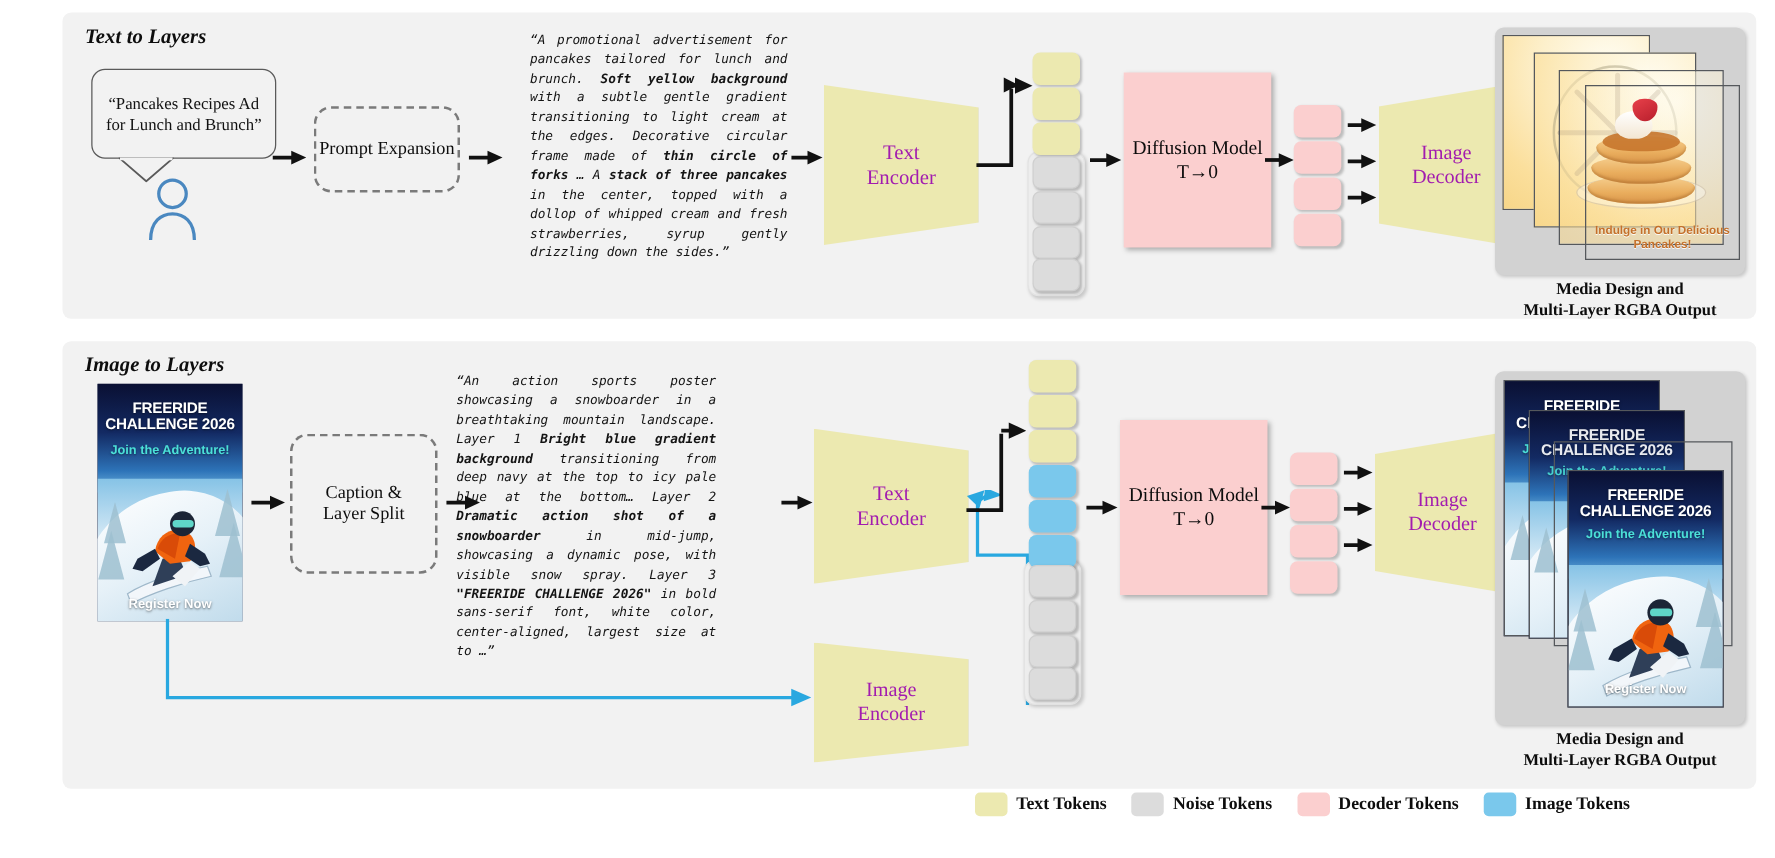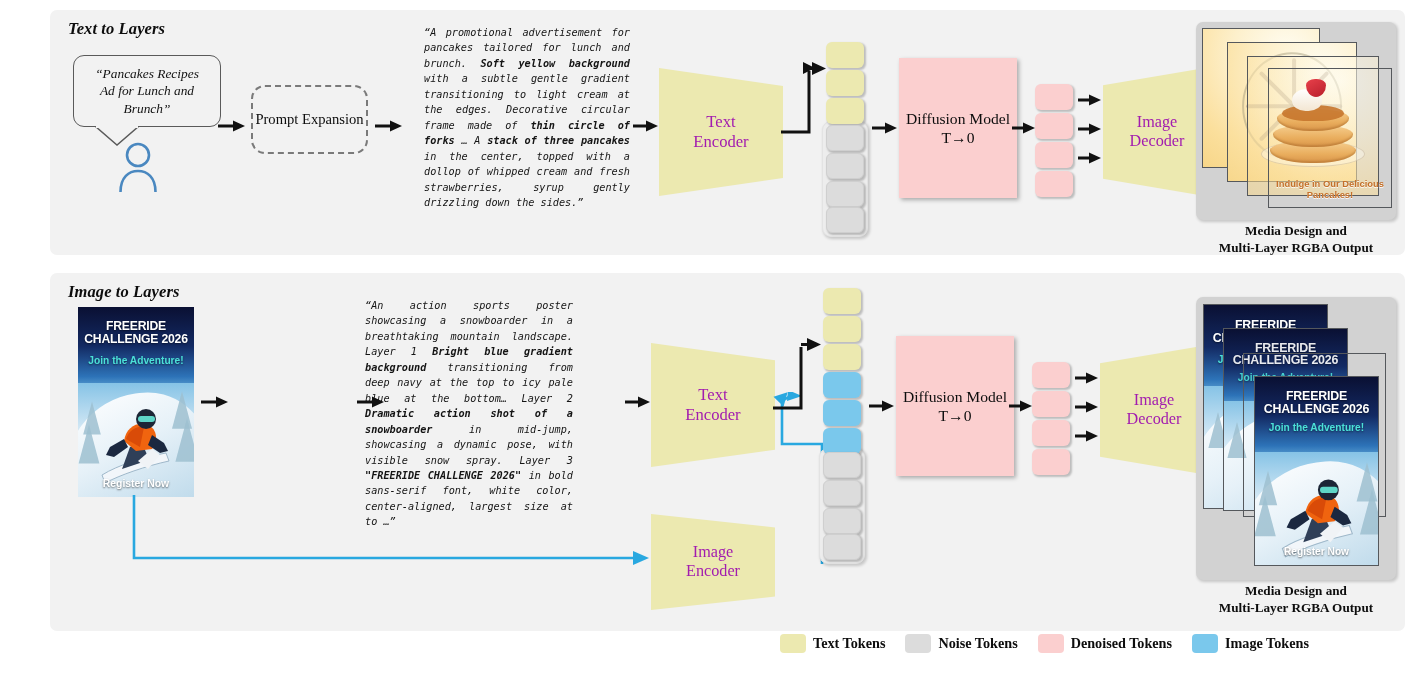--- a/index.html
+++ b/index.html
@@ -28,24 +28,23 @@
   }
 
   
   .bubble {
     position: absolute;
     background: #f2f2f2;
     border: 1.4px solid #5a5a5a;
     border-radius: 11px;
     display: flex; align-items: center; justify-content: center;
     text-align: center;
-    font-style: italic;
     line-height: 1.28;
     color: #111;
-    padding: 5px 14px;
+    padding: 5px 4px;
   }
 
   
   .person { position: absolute; }
 
   
   .dashbox {
     position: absolute;
     border: 2.1px dashed #7a7a7a;
     border-radius: 14px;
@@ -474,20 +473,24 @@
     <div class="pcta" style="font-size:10.4px;">Register Now</div>
   </div>
 
   <div class="arrow" style="left:201px; top:394px;">
     <svg width="28" height="16" viewBox="0 0 28 16">
       <line x1="0" y1="8" x2="17" y2="8" stroke="#111" stroke-width="3"></line>
       <path d="M15,2.5 L27,8 L15,13.5 Z" fill="#111"></path>
     </svg>
   </div>
 
+  <div class="dashbox" style="left:232px; top:347px; width:118px; height:112px; font-size:14.6px;">
+    <span style="white-space:pre-line;">Caption &amp;
+Layer Split</span>
+  </div>
 
   <div class="arrow" style="left:357px; top:394px;">
     <svg width="28" height="16" viewBox="0 0 28 16">
       <line x1="0" y1="8" x2="17" y2="8" stroke="#111" stroke-width="3"></line>
       <path d="M15,2.5 L27,8 L15,13.5 Z" fill="#111"></path>
     </svg>
   </div>
 
   <div class="prompt" style="left:365px; top:298px; width:208px;"><span>“An action sports poster showcasing a snowboarder in a breathtaking mountain landscape. Layer 1 </span><b>Bright blue gradient background</b><span> transitioning from deep navy at the top to icy pale blue at the bottom… Layer 2 </span><b>Dramatic action shot of a snowboarder</b><span> in mid-jump, showcasing a dynamic pose, with visible snow spray. Layer 3 </span><b>"FREERIDE CHALLENGE 2026"</b><span> in bold sans-serif font, white color, center-aligned, largest size at to …”</span></div>
 
@@ -663,21 +666,21 @@
     <div class="legend-item">
       <div class="legend-swatch" style="background: rgb(236, 233, 176);"></div>
       <div class="legend-label">Text Tokens</div>
     </div>
     <div class="legend-item">
       <div class="legend-swatch" style="background: rgb(220, 220, 220);"></div>
       <div class="legend-label">Noise Tokens</div>
     </div>
     <div class="legend-item">
       <div class="legend-swatch" style="background: rgb(251, 207, 207);"></div>
-      <div class="legend-label">Denoised Tokens</div>
+      <div class="legend-label">Decoder Tokens</div>
     </div>
     <div class="legend-item">
       <div class="legend-swatch" style="background: rgb(122, 200, 236);"></div>
       <div class="legend-label">Image Tokens</div>
     </div>
   </div>
 
 </div>
 
 </body></html>

